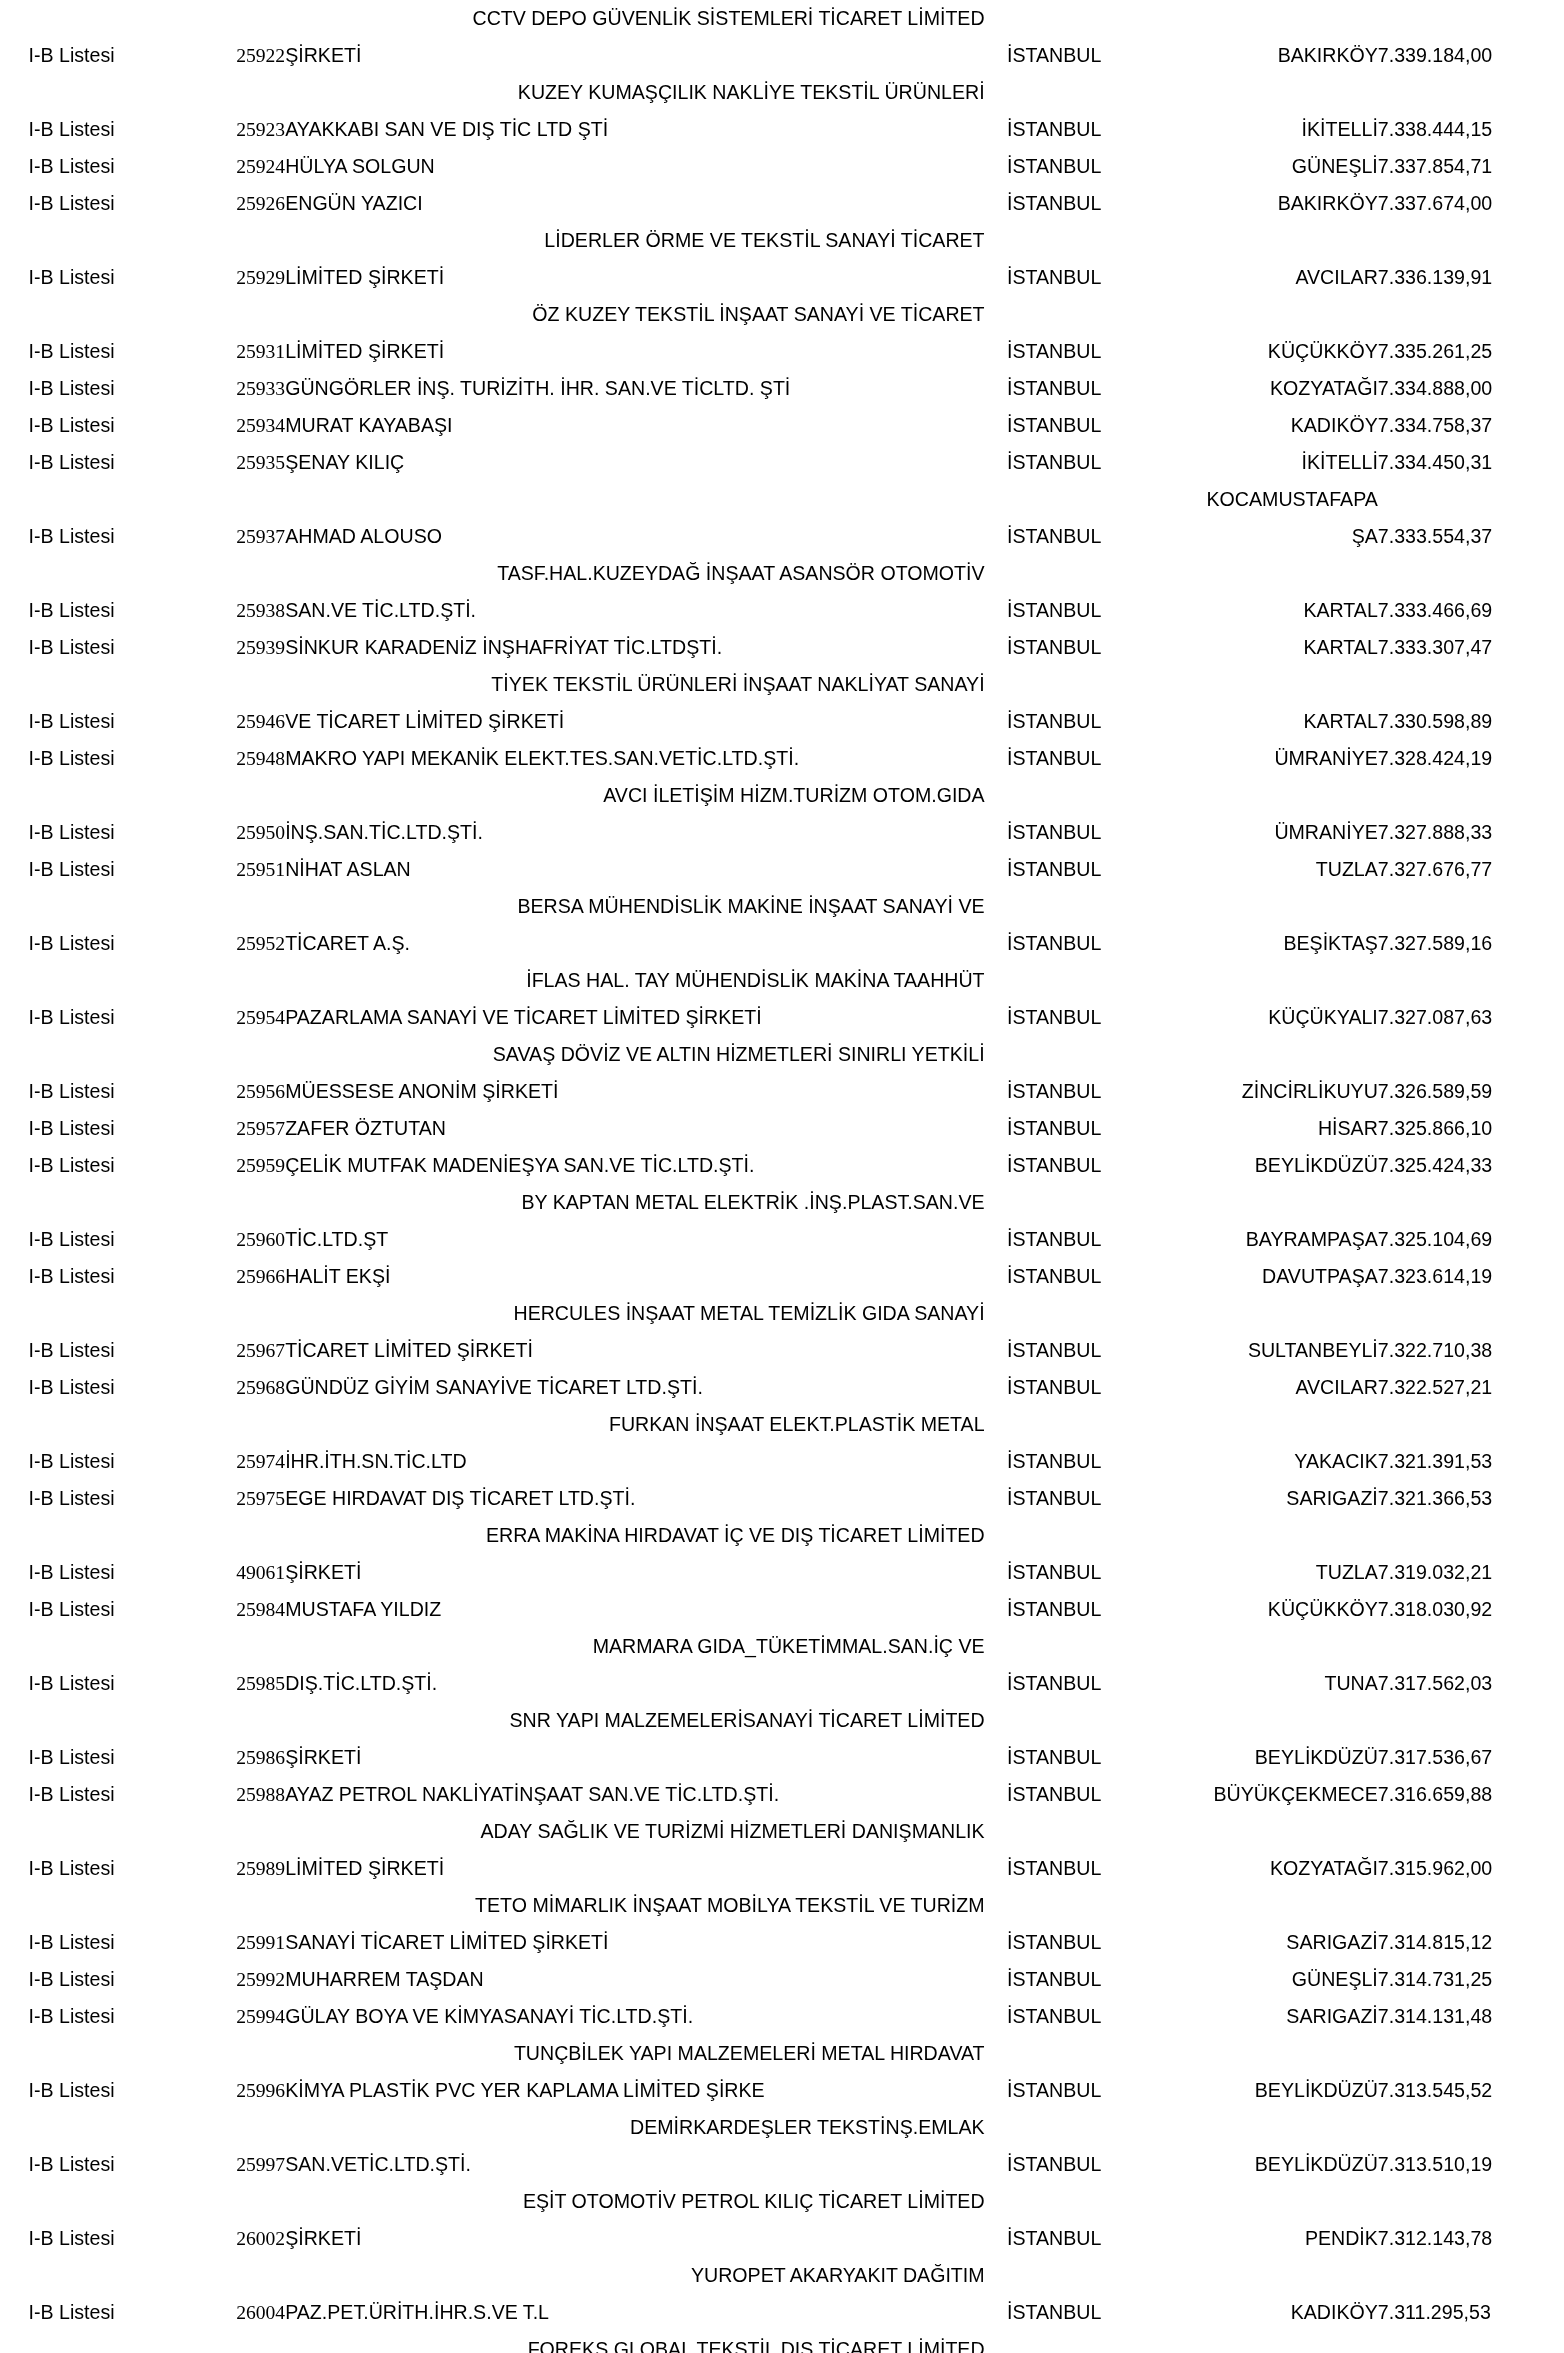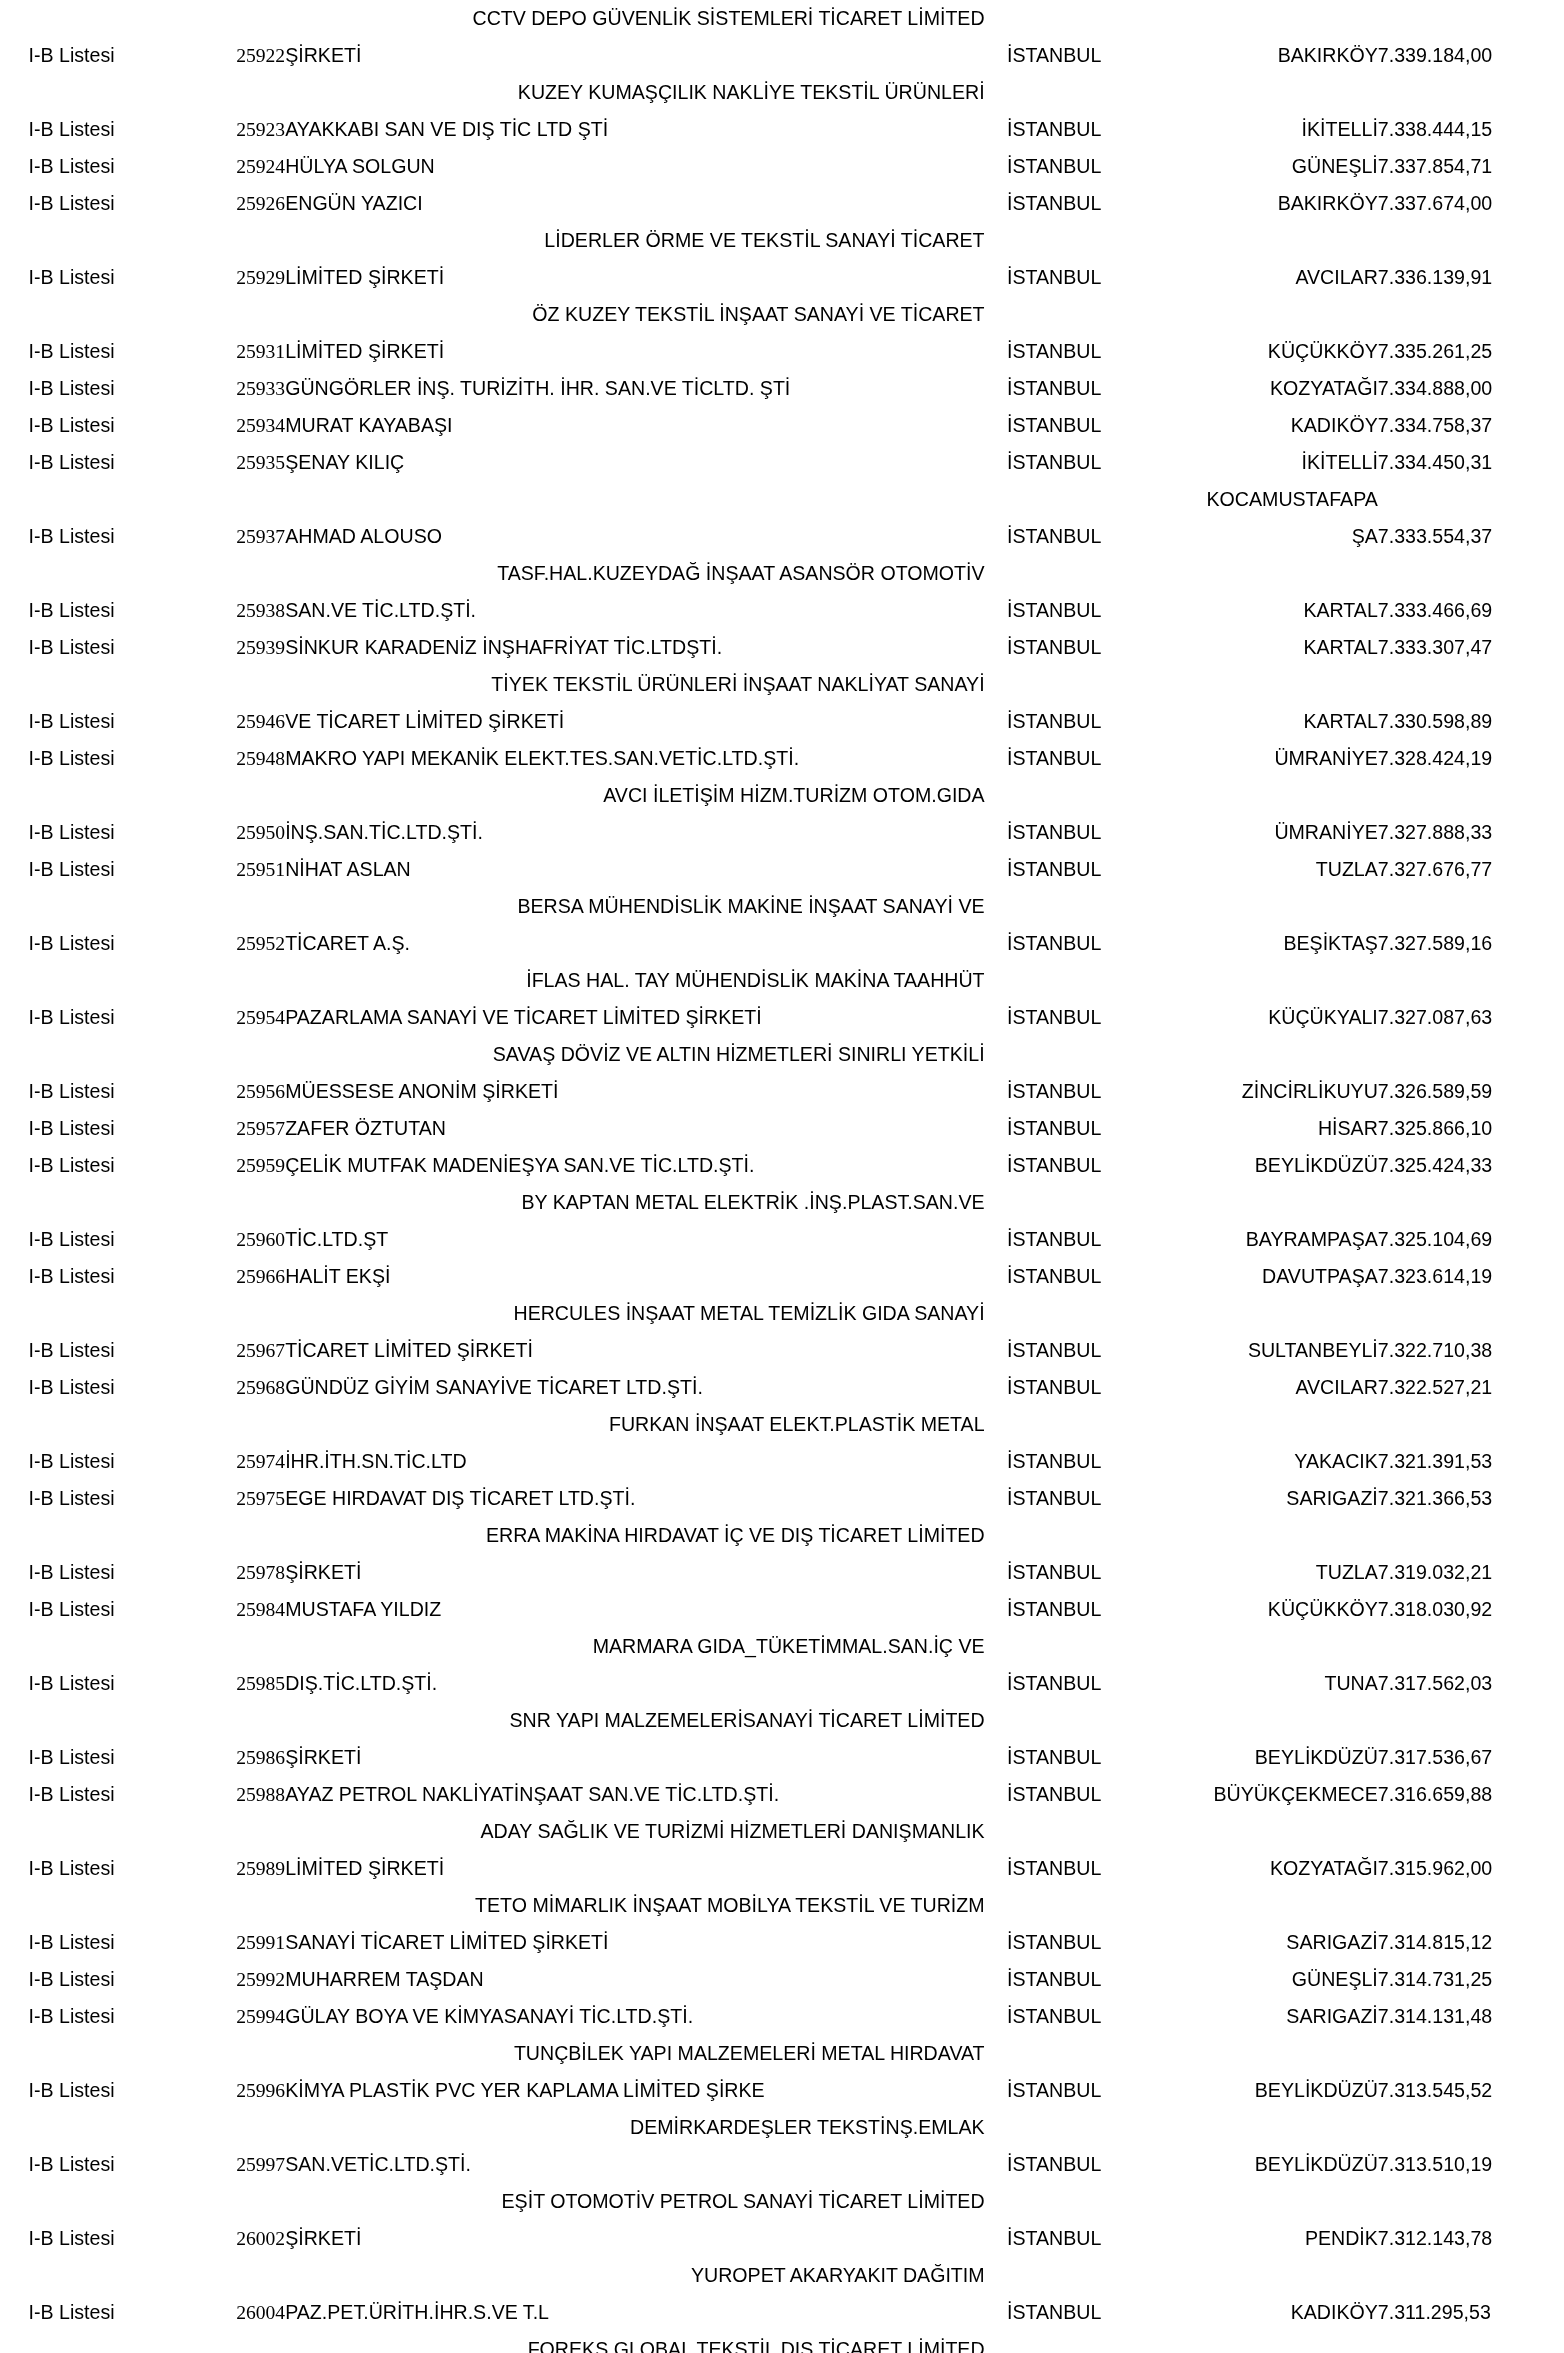--- a/index.html
+++ b/index.html
@@ -712,21 +712,21 @@
             <span class="main-line">7.321.366,53</span>
           </td>
         </tr>
         <tr class="row tall">
           <td class="list-cell">
             <span class="spacer-line"></span>
             <span class="main-line">I-B Listesi</span>
           </td>
           <td class="seq-cell">
             <span class="spacer-line"></span>
-            <span class="main-line">25978</span>
+            <span class="main-line">49061</span>
           </td>
           <td class="name-cell">
             <span class="wrap-line">ERRA MAKİNA HIRDAVAT İÇ VE DIŞ TİCARET LİMİTED</span>
             <span class="main-line">ŞİRKETİ</span>
           </td>
           <td class="city-cell">
             <span class="spacer-line"></span>
             <span class="main-line">İSTANBUL</span>
           </td>
           <td class="dist-cell">
@@ -977,21 +977,21 @@
         <tr class="row tall">
           <td class="list-cell">
             <span class="spacer-line"></span>
             <span class="main-line">I-B Listesi</span>
           </td>
           <td class="seq-cell">
             <span class="spacer-line"></span>
             <span class="main-line">26002</span>
           </td>
           <td class="name-cell">
-            <span class="wrap-line">EŞİT OTOMOTİV PETROL SANAYİ TİCARET LİMİTED</span>
+            <span class="wrap-line">EŞİT OTOMOTİV PETROL KILIÇ TİCARET LİMİTED</span>
             <span class="main-line">ŞİRKETİ</span>
           </td>
           <td class="city-cell">
             <span class="spacer-line"></span>
             <span class="main-line">İSTANBUL</span>
           </td>
           <td class="dist-cell">
             <span class="spacer-line"></span>
             <span class="main-line">PENDİK</span>
           </td>

